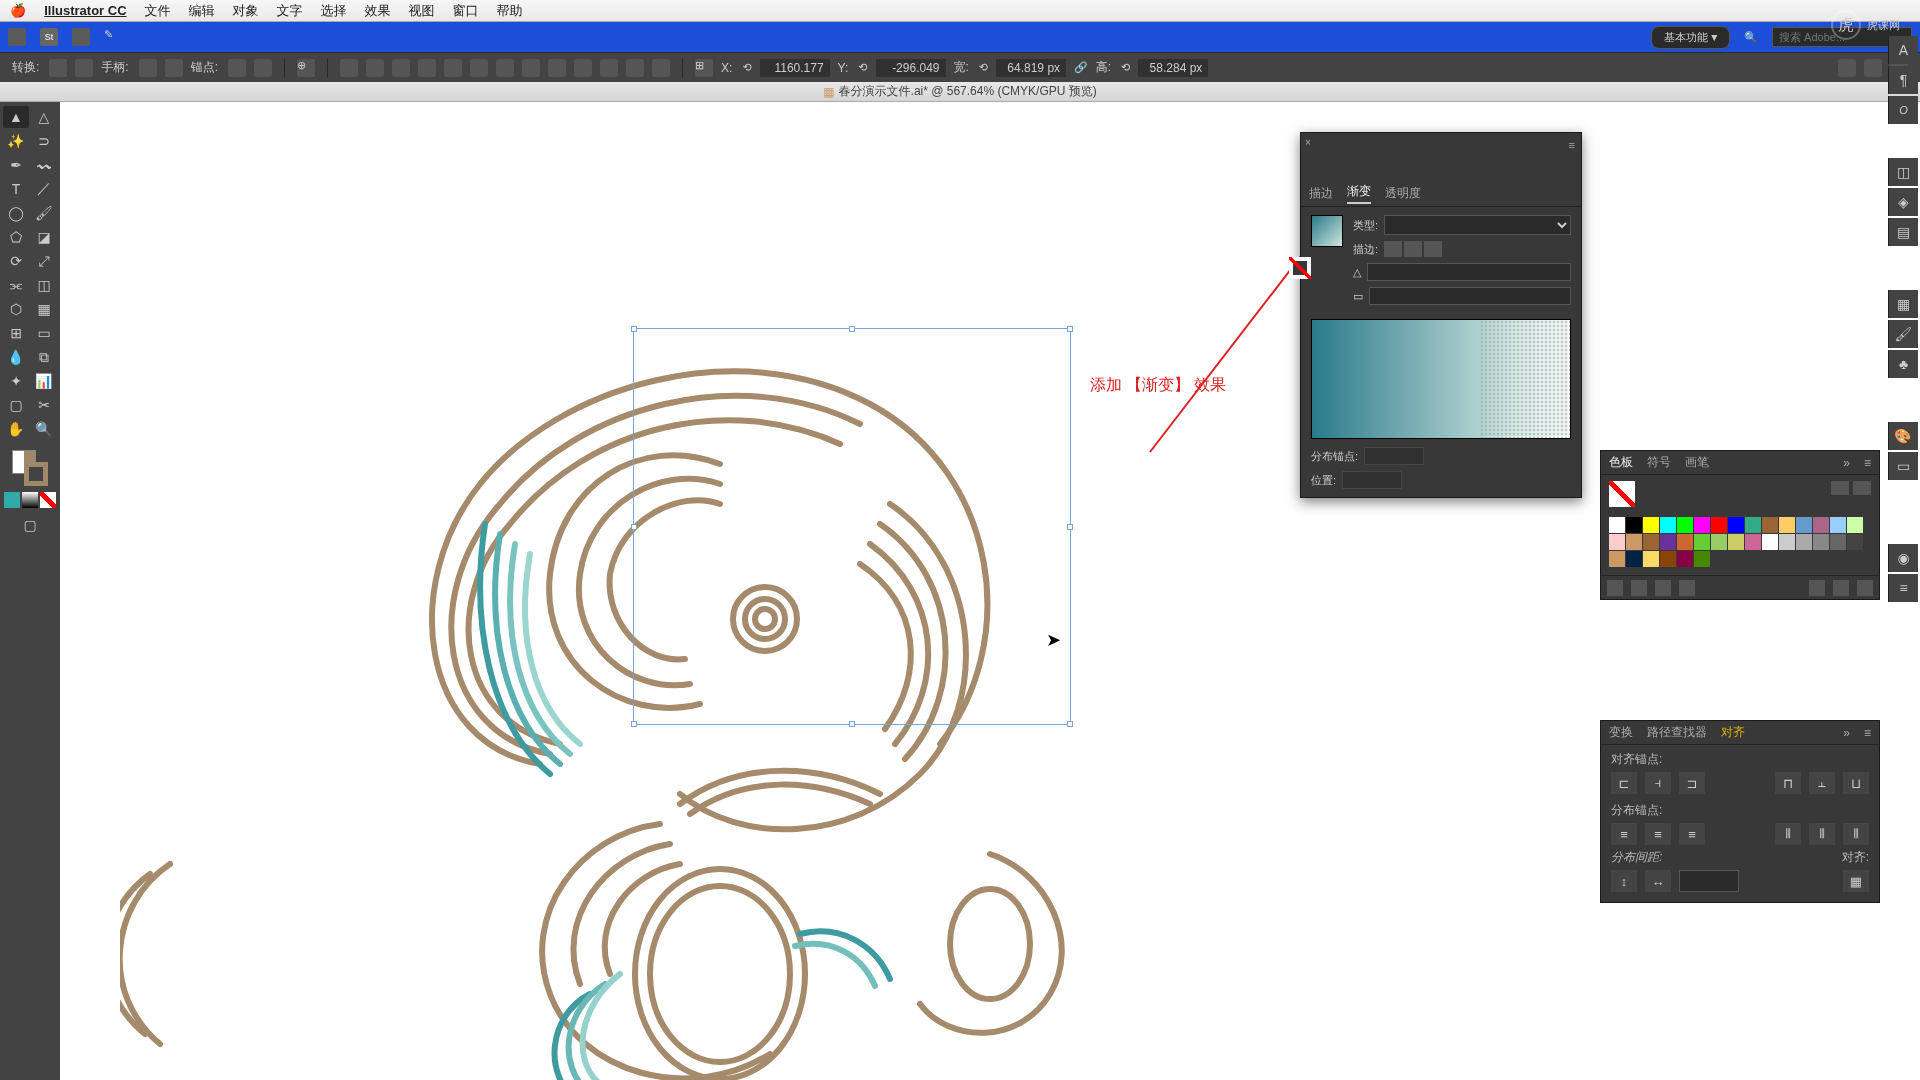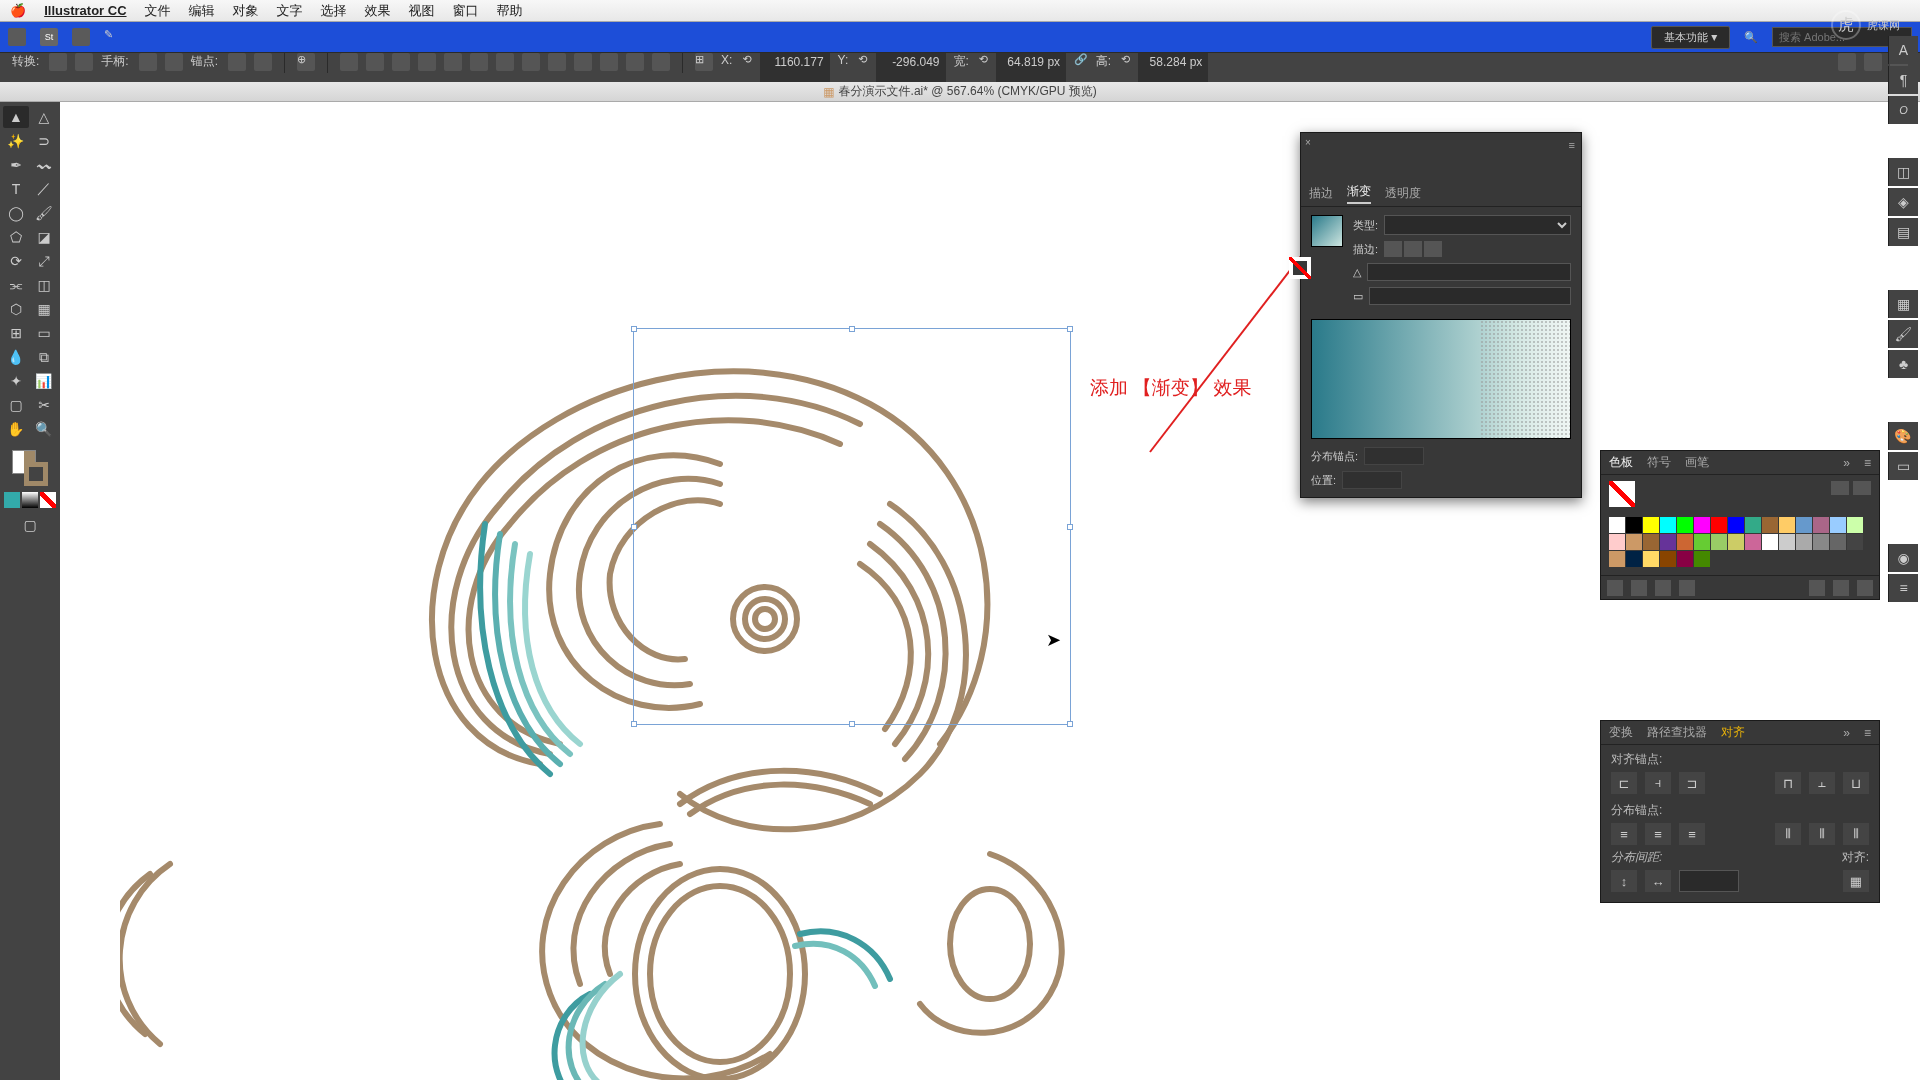--- a/index.html
+++ b/index.html
@@ -4,23 +4,23 @@
 <style>
 *{margin:0;padding:0;box-sizing:border-box;font-family:-apple-system,"Helvetica Neue",sans-serif;font-size:11px;color:#ccc;}
 body{background:#333;overflow:hidden;width:1920px;height:1080px;position:relative;}
 .menubar{height:22px;background:linear-gradient(#f7f7f7,#e8e8e8);display:flex;align-items:center;padding:0 10px;border-bottom:1px solid #aaa;}
 .menubar span{color:#222;font-size:13px;margin-right:18px;}
 .menubar .appname{font-weight:bold;text-decoration:underline;}
 .apple{font-size:16px;margin-right:14px;color:#333;}
 .appbar{height:30px;background:#1d4ed8;display:flex;align-items:center;padding:0 8px;gap:14px;}
 .appbar .ic{width:18px;height:18px;background:#5a5a5a;border-radius:2px;}
 .appbar .sp{flex:1;}
-.appbar .drop{background:#2a2a2a;padding:3px 12px;border:1px solid #555;border-radius:2px;font-size:12px;text-align:right;}
+.appbar .drop{background:#2a2a2a;padding:3px 12px;border:1px solid #555;border-radius:8px;font-size:12px;text-align:right;}
 .appbar input{background:#2a2a2a;border:1px solid #555;color:#999;padding:3px 6px;width:140px;font-size:11px;}
-.ctrlbar{height:30px;background:#434343;border-top:1px solid #2a2a2a;display:flex;padding:0 12px;gap:8px;color:#bbb;}
+.ctrlbar{height:30px;background:#434343;border-top:1px solid #2a2a2a;display:flex;align-items:center;padding:0 12px;gap:8px;color:#bbb;}
 .ctrlbar .lbl{font-size:12px;margin-right:2px;}
 .ctrlbar .ic{width:18px;height:18px;background:#555;border-radius:2px;}
 .ctrlbar .sep{width:1px;height:20px;background:#2a2a2a;margin:0 4px;}
 .ctrlbar .num{background:#303030;padding:2px 6px;min-width:70px;text-align:right;font-size:12px;}
 .tabbar{height:20px;background:linear-gradient(#e8e8e8,#d5d5d5);display:flex;align-items:center;justify-content:center;border-bottom:1px solid #aaa;}
 .tabbar span{color:#444;font-size:12px;}
 .tabbar .doc-icon{color:#c96;margin-right:4px;}
 .main{display:flex;height:calc(100% - 102px);}
 .tools{width:60px;background:#434343;display:flex;flex-direction:column;padding:4px 2px;align-items:center;}
 .tools .row{display:flex;gap:2px;margin-bottom:2px;}
@@ -31,21 +31,21 @@
 .tools .strokebox{width:24px;height:24px;border:5px solid #a08968;background:#434343;position:absolute;right:0;bottom:0;}
 .tools .swrow{display:flex;gap:2px;margin-top:6px;}
 .tools .sw{width:16px;height:16px;}
 .canvas{flex:1;background:#fff;position:relative;overflow:hidden;}
 .sel-box{position:absolute;border:1px solid #7aa3d6;left:573px;top:226px;width:438px;height:397px;}
 .sel-box .h{width:6px;height:6px;background:#fff;border:1px solid #7aa3d6;position:absolute;}
 .sel-box .h.tl{left:-3px;top:-3px;}.sel-box .h.tr{right:-3px;top:-3px;}.sel-box .h.bl{left:-3px;bottom:-3px;}.sel-box .h.br{right:-3px;bottom:-3px;}
 .sel-box .h.tm{left:50%;top:-3px;margin-left:-3px;}.sel-box .h.bm{left:50%;bottom:-3px;margin-left:-3px;}
 .sel-box .h.ml{left:-3px;top:50%;margin-top:-3px;}.sel-box .h.mr{right:-3px;top:50%;margin-top:-3px;}
 .cursor{position:absolute;left:986px;top:527px;font-size:18px;color:#000;}
-.annot{position:absolute;left:1030px;top:273px;color:#e02020;font-size:19px;font-family:"PingFang SC";}
+.annot{position:absolute;left:1030px;top:273px;color:#e02020;font-size:16px;font-family:"PingFang SC";}
 .arrow{position:absolute;left:1040px;top:120px;}
 .gradpanel{position:absolute;left:1240px;top:30px;width:282px;background:#383838;border:1px solid #1a1a1a;box-shadow:0 4px 12px rgba(0,0,0,.5);}
 .gradpanel .ptabs{display:flex;border-bottom:1px solid #222;height:26px;align-items:center;padding:0 8px;gap:14px;margin-top:48px;}
 .gradpanel .ptabs span{font-size:12px;color:#aaa;}
 .gradpanel .ptabs .act{color:#eee;border-bottom:2px solid #ccc;padding-bottom:2px;}
 .gradpanel .close{position:absolute;top:4px;left:4px;color:#aaa;cursor:pointer;font-size:10px;}
 .gradpanel .dots{position:absolute;top:6px;right:6px;color:#aaa;cursor:pointer;}
 .gradpanel .body{padding:8px 10px;}
 .gradpanel .prevwrap{display:flex;gap:10px;align-items:flex-start;}
 .gradpanel .prev{width:32px;height:32px;background:linear-gradient(135deg,#2a7a8a,#cde5e0);border:1px solid #000;}

